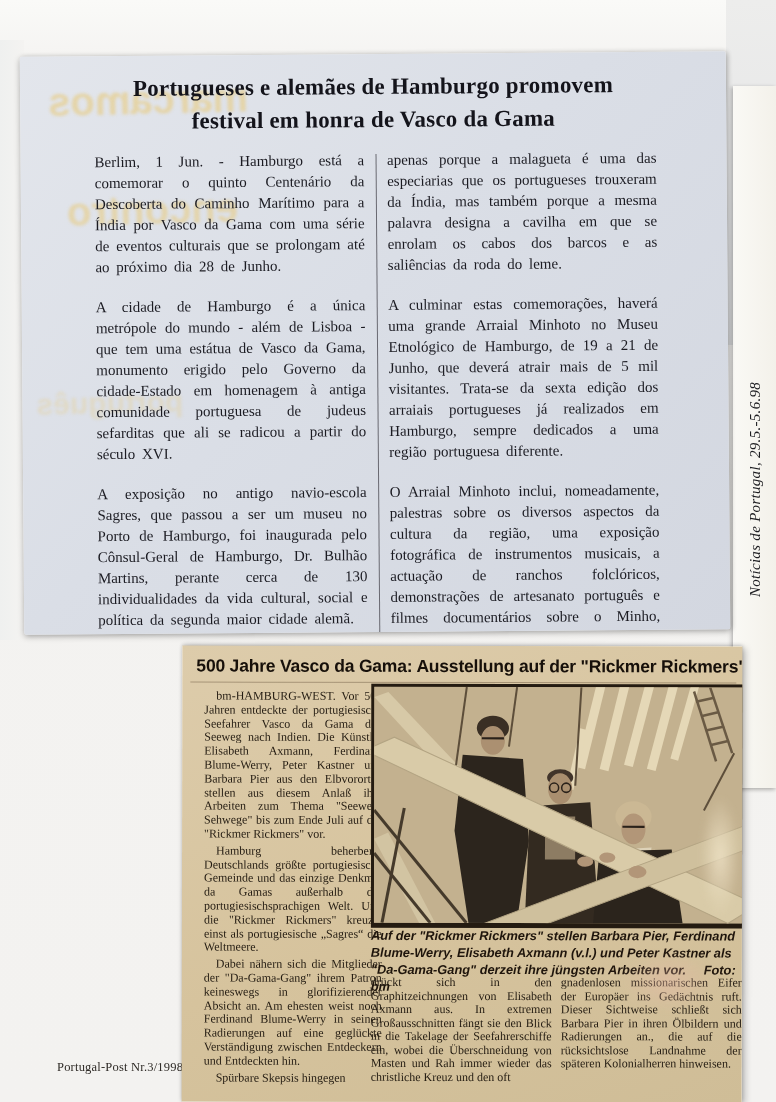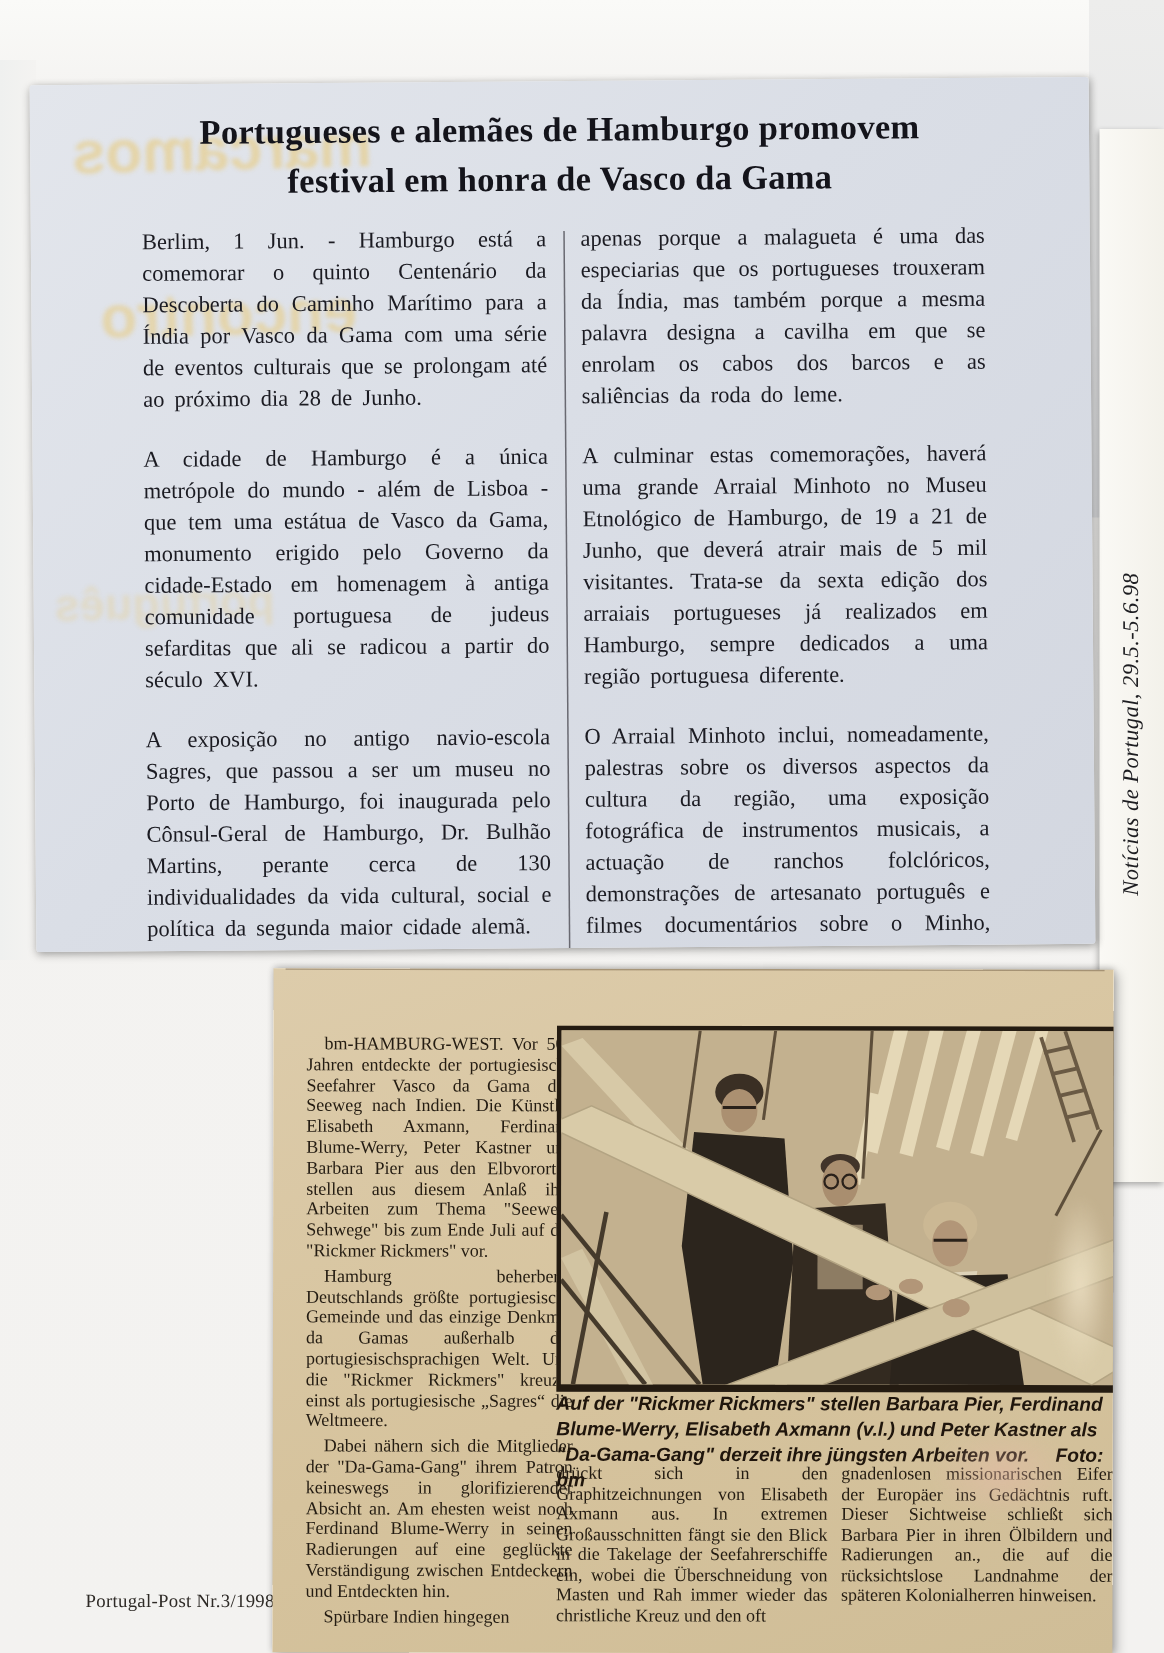--- a/index.html
+++ b/index.html
@@ -153,27 +153,28 @@
         <p>O Arraial Minhoto inclui, nomeadamente, palestras sobre os diversos aspectos da cultura da região, uma exposição fotográfica de instrumentos musicais, a actuação de ranchos folclóricos, demonstrações de artesanato português e filmes documentários sobre o Minho, tudo acompanhado pela variada gastronomia do noroeste português.</p>
       </div>
     </div>
   </div>
 
   <div class="strip">
     <div class="strip-text">Notícias de Portugal, 29.5.-5.6.98</div>
   </div>
 
   <div class="clip clip-tan">
+    <div class="de-title">500 Jahre Vasco da Gama: Ausstellung auf der "Rickmer Rickmers"</div>
     <div class="title-rule"></div>
 
     <div class="de-left">
       <p>bm-HAMBURG-WEST. Vor 500 Jahren entdeckte der portugiesische Seefahrer Vasco da Gama den Seeweg nach Indien. Die Künstler Elisabeth Axmann, Ferdinand Blume-Werry, Peter Kastner und Barbara Pier aus den Elbvororten stellen aus diesem Anlaß ihre Arbeiten zum Thema "Seeweg-Sehwege" bis zum Ende Juli auf der "Rickmer Rickmers" vor.</p>
       <p>Hamburg beherbergt Deutschlands größte portugiesische Gemeinde und das einzige Denkmal da Gamas außerhalb der portugiesischsprachigen Welt. Und die "Rickmer Rickmers" kreuzte einst als portugiesische „Sagres“ die Weltmeere.</p>
       <p>Dabei nähern sich die Mitglieder der "Da-Gama-Gang" ihrem Patron keineswegs in glorifizierender Absicht an. Am ehesten weist noch Ferdinand Blume-Werry in seinen Radierungen auf eine geglückte Verständigung zwischen Entdeckern und Entdeckten hin.</p>
-      <p>Spürbare Indien hingegen</p>
+      <p>Spürbare Skepsis hingegen</p>
     </div>
 
     <div class="de-photo">
       <svg viewBox="0 0 366 230" preserveAspectRatio="none">
         <rect width="366" height="230" fill="#c3b18f"></rect>
 
         <g fill="#e5d8b7">
           <rect x="212" y="-12" width="9" height="92" transform="rotate(14 216 34)"></rect>
           <rect x="236" y="-16" width="9" height="98" transform="rotate(14 240 33)"></rect>
           <rect x="260" y="-12" width="9" height="90" transform="rotate(15 264 33)"></rect>

